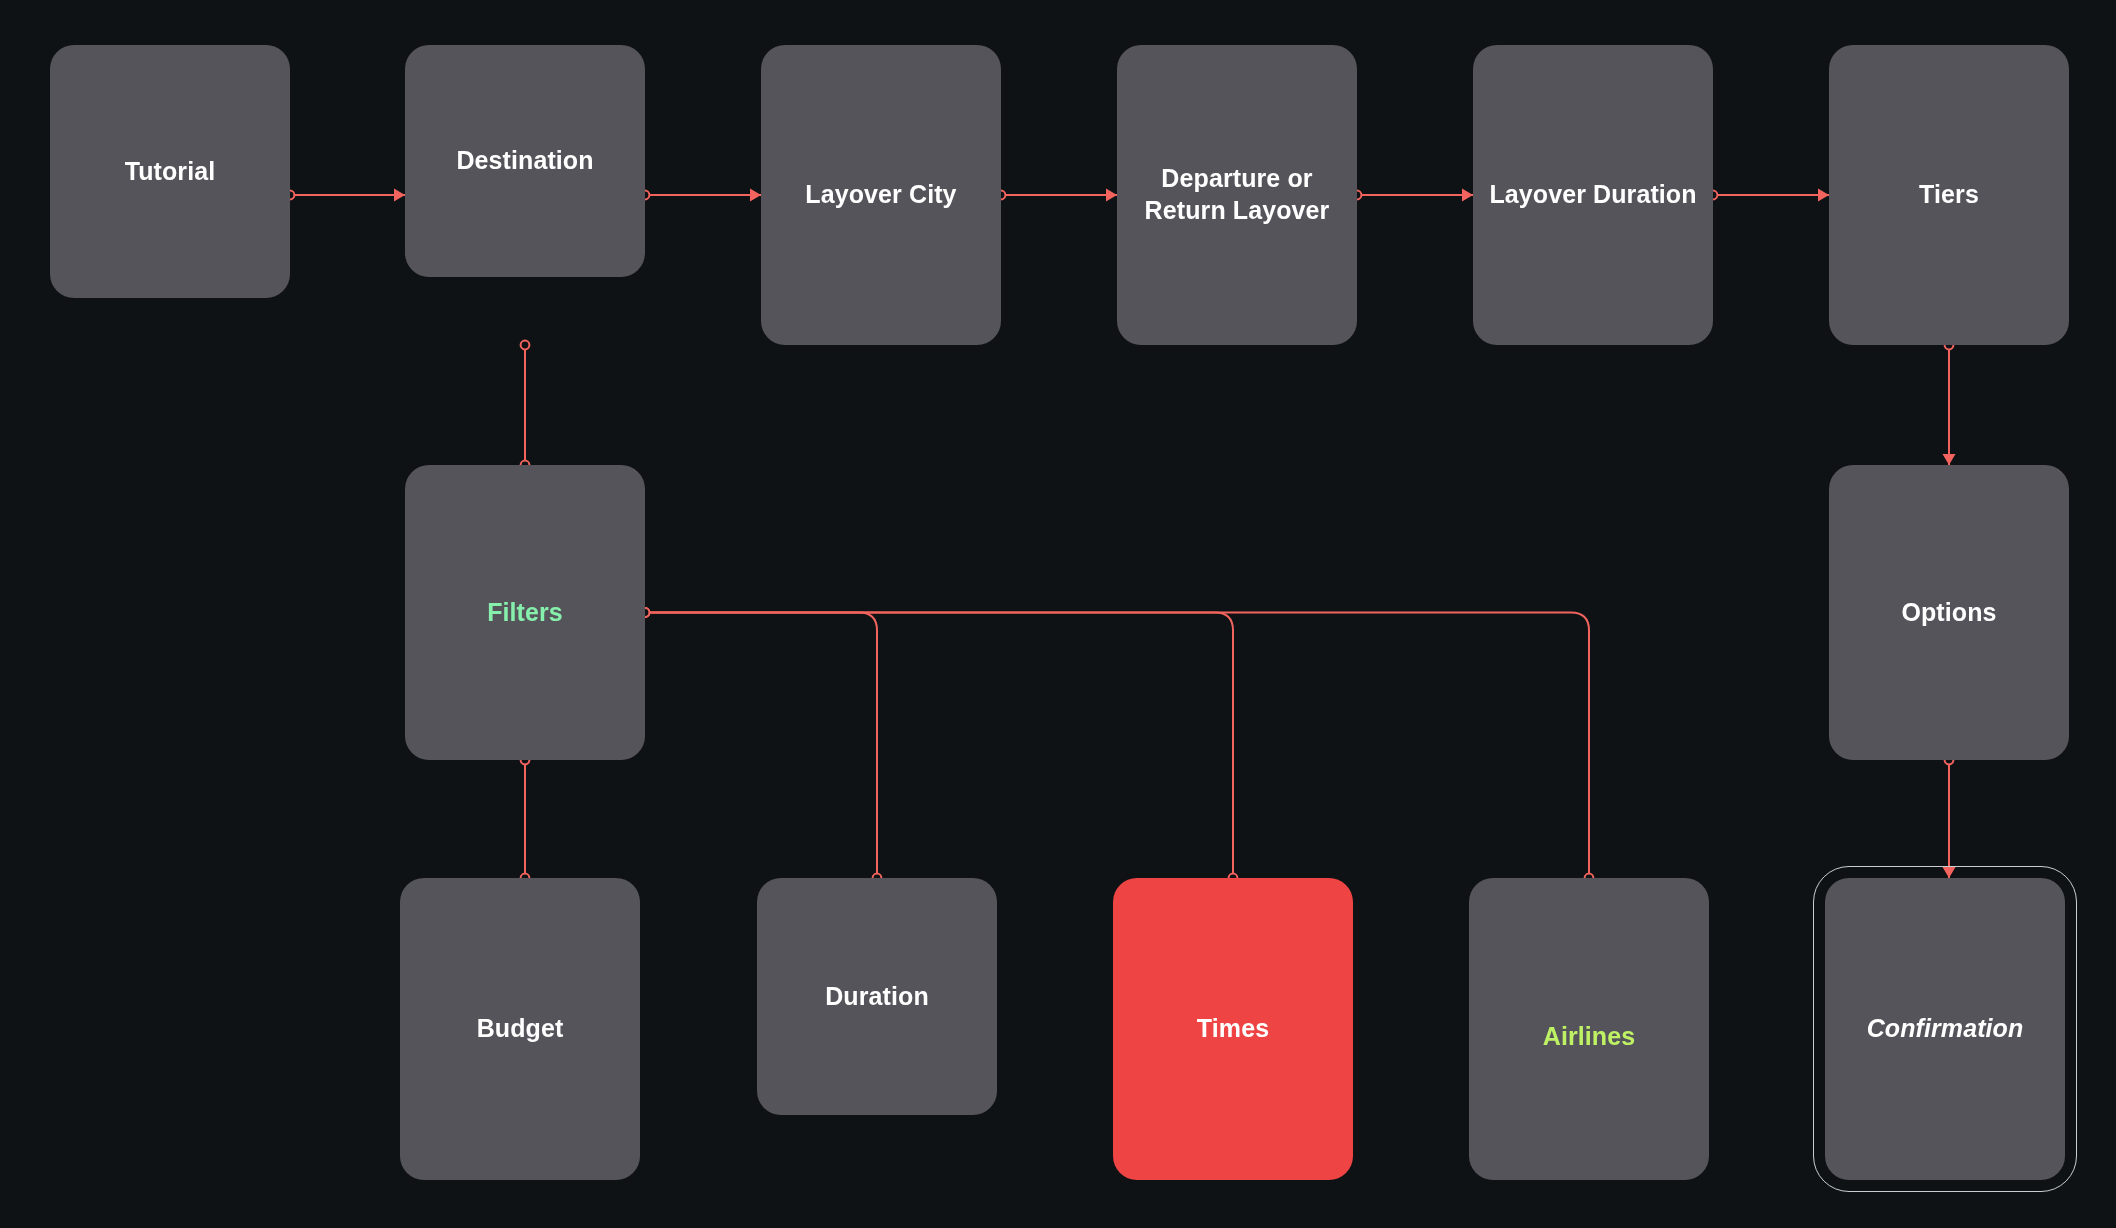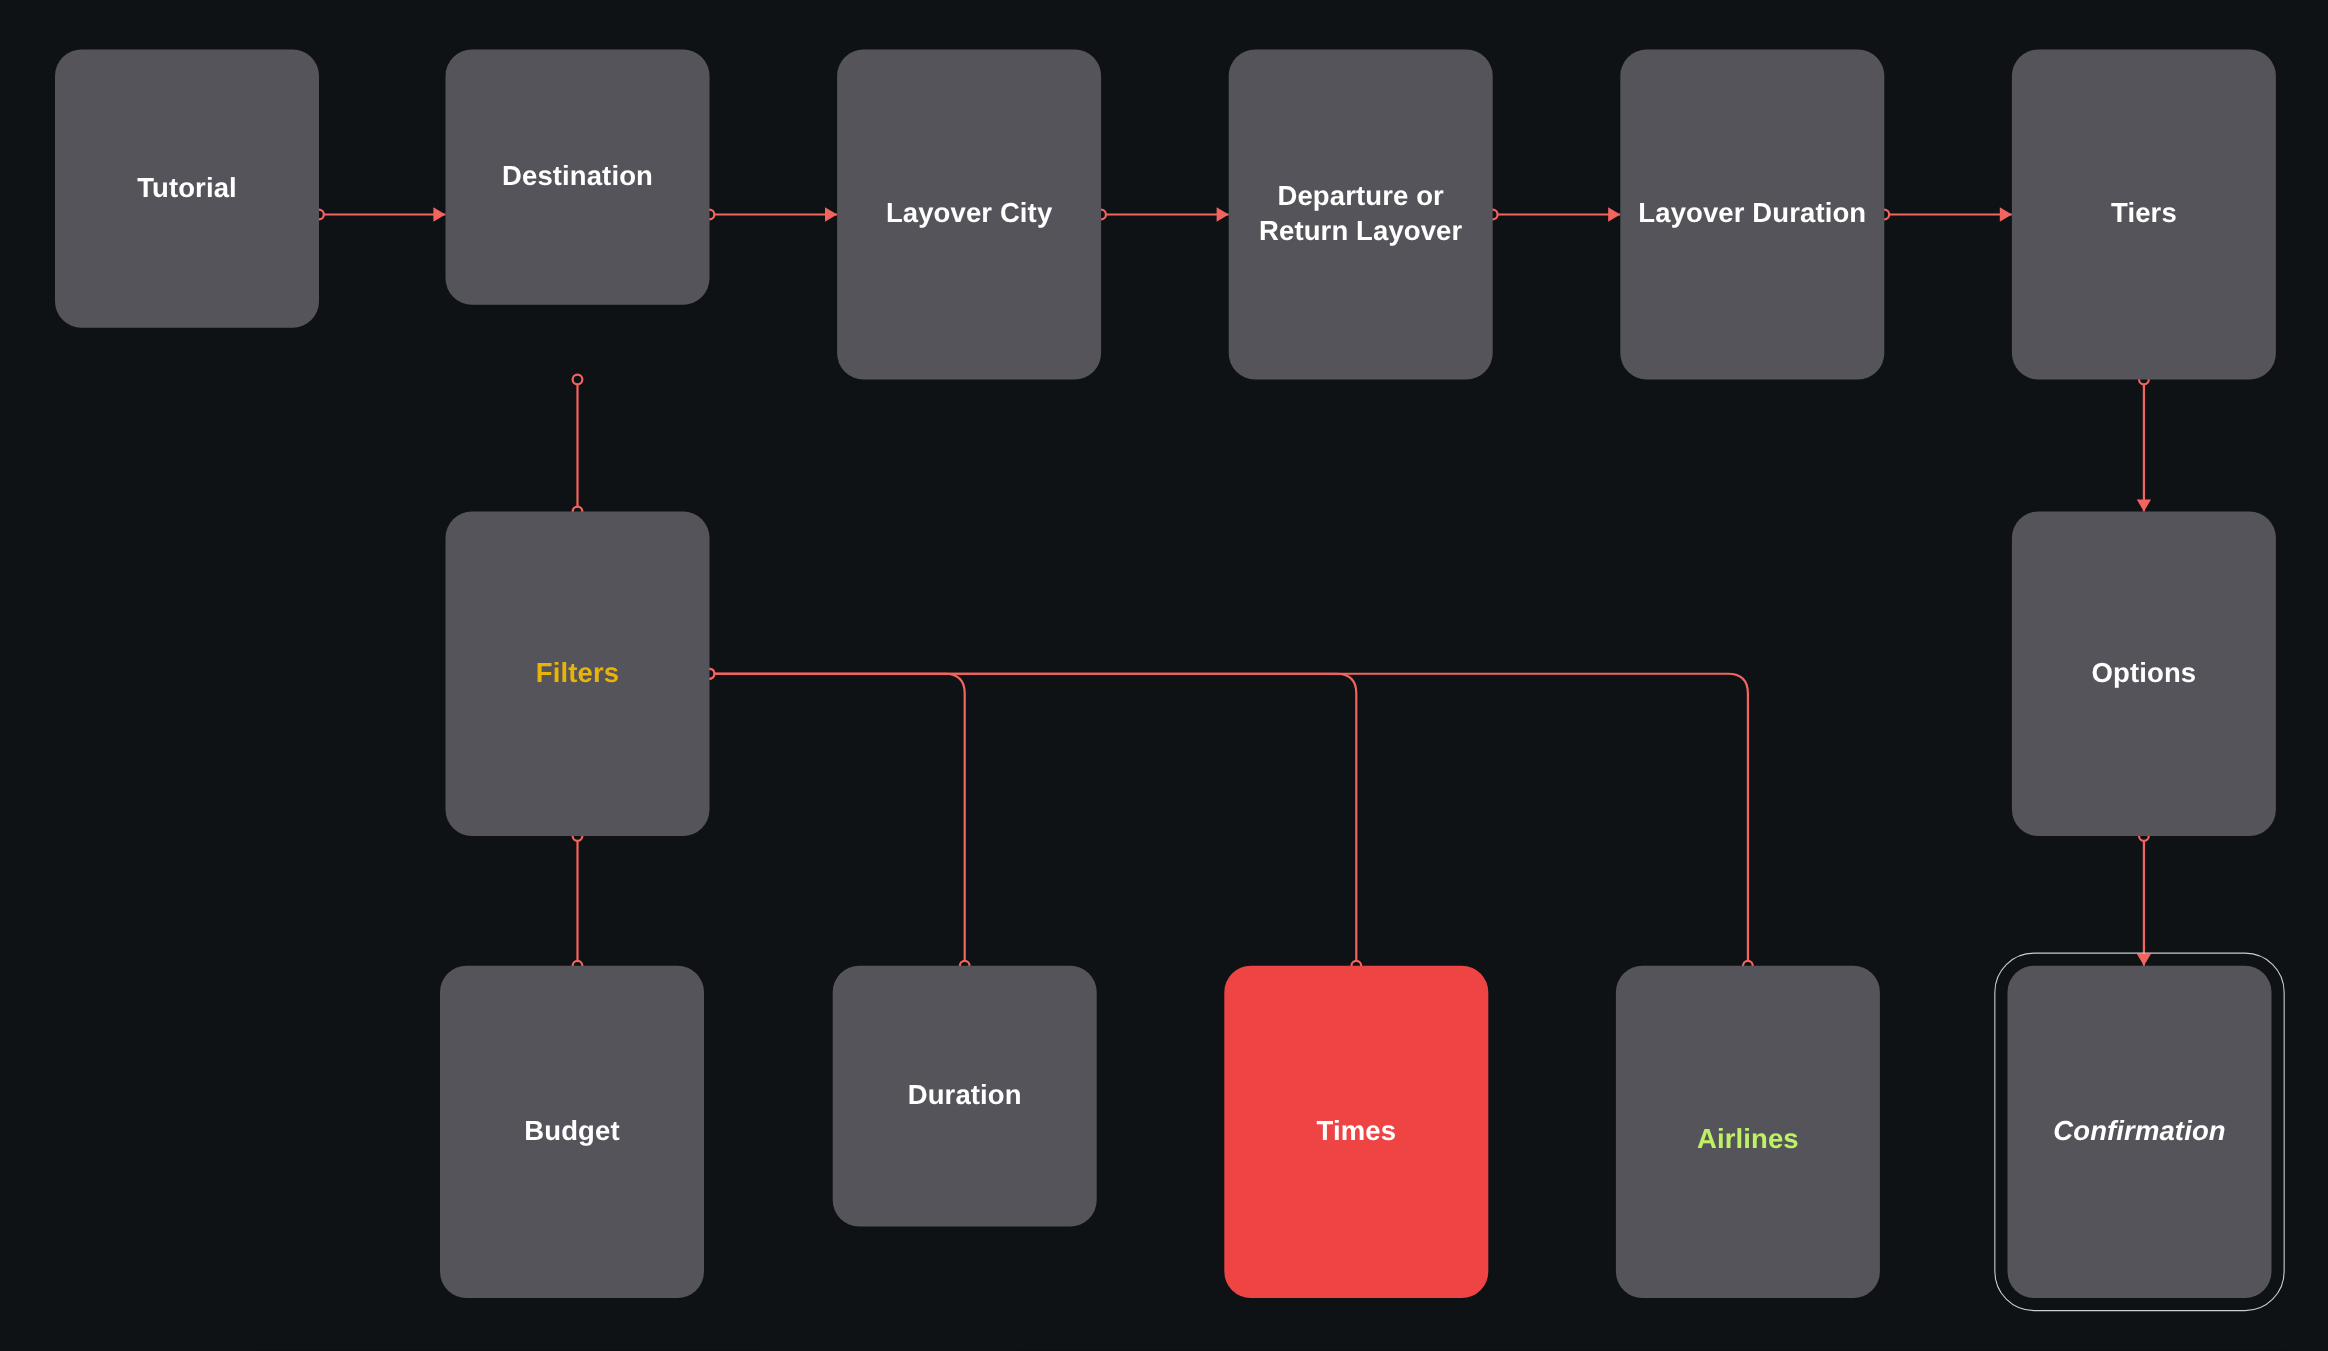--- a/index.html
+++ b/index.html
@@ -105,21 +105,21 @@
         <div class="node-label" style="color: rgb(255, 255, 255);">Departure or
 Return Layover</div>
       </div>
       <div class="node" style="left: 1473px; top: 45px; width: 240px; height: 300px; background: rgb(85, 84, 91);">
         <div class="node-label" style="color: rgb(255, 255, 255);">Layover Duration</div>
       </div>
       <div class="node" style="left: 1829px; top: 45px; width: 240px; height: 300px; background: rgb(85, 84, 91);">
         <div class="node-label" style="color: rgb(255, 255, 255);">Tiers</div>
       </div>
       <div class="node" style="left: 405px; top: 465px; width: 240px; height: 295px; background: rgb(85, 84, 91);">
-        <div class="node-label" style="color: #eab308;">Filters</div>
+        <div class="node-label" style="color: #86efac;">Filters</div>
       </div>
       <div class="node" style="left: 1829px; top: 465px; width: 240px; height: 295px; background: rgb(85, 84, 91);">
         <div class="node-label" style="color: rgb(255, 255, 255);">Options</div>
       </div>
       <div class="node" style="left: 400px; top: 878px; width: 240px; height: 302px; background: rgb(85, 84, 91);">
         <div class="node-label" style="color: rgb(255, 255, 255);">Budget</div>
       </div>
       <div class="node" style="left: 757px; top: 878px; width: 240px; height: 237px; background: rgb(85, 84, 91);">
         <div class="node-label" style="color: rgb(255, 255, 255);">Duration</div>
       </div>

